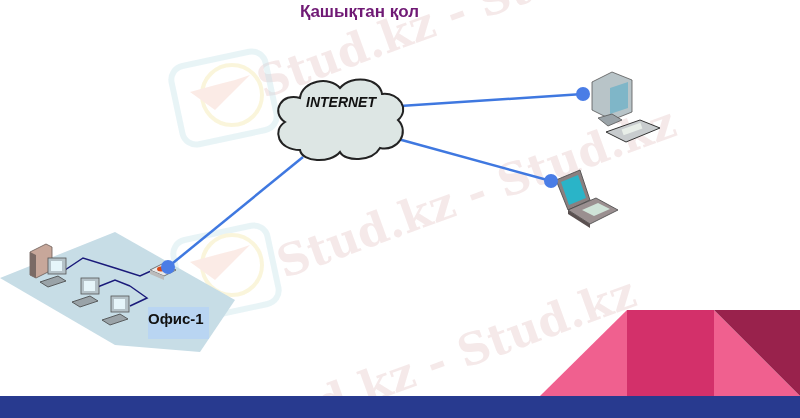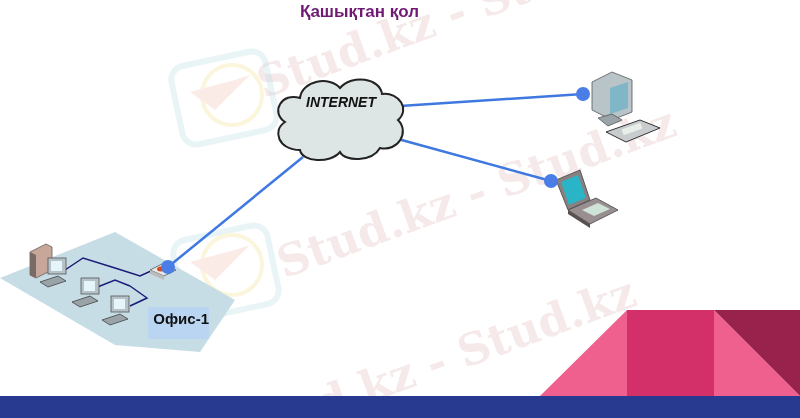--- a/index.html
+++ b/index.html
@@ -1,20 +1,20 @@
 <!DOCTYPE html>
 <html><head>
 <meta charset="utf-8">
 <style>
   html, body { margin:0; padding:0; }
   body { width:800px; height:418px; position:relative; overflow:hidden; background:#ffffff; font-family:"Liberation Sans", sans-serif; }
   .title { position:absolute; left:300px; top:2px; color:#701a75; font-weight:bold; font-size:17px; line-height:20px; }
   .title div { white-space:nowrap; }
   svg.diagram { position:absolute; left:0; top:0; }
-  .office-label { position:absolute; left:148px; top:307px; width:61px; height:32px; background:#b9d5f2; color:#111; font-weight:bold; font-size:15px; line-height:23px; text-align:right; }
+  .office-label { position:absolute; left:148px; top:307px; width:61px; height:32px; background:#b9d5f2; color:#111; font-weight:bold; font-size:15px; line-height:23px; text-align:left; }
   .cloud-label { position:absolute; left:296px; top:94px; width:90px; text-align:center; font-style:italic; font-weight:bold; font-size:14px; color:#111; }
   .bottom-band { position:absolute; left:0; top:396px; width:800px; height:22px; background:#283a8f; }
   .watermark { position:absolute; font-family:"DejaVu Serif", serif; font-weight:bold; font-size:44px; color:rgba(190,120,120,0.16); white-space:nowrap; transform:rotate(-20deg); transform-origin:left top; pointer-events:none; }
 </style>
 </head>
 <body>
 
 <div class="watermark" style="left:250px; top:60px;">Stud.kz - Stud.kz</div>
 <div class="watermark" style="left:270px; top:240px;">Stud.kz - Stud.kz</div>
 <div class="watermark" style="left:230px; top:410px;">Stud.kz - Stud.kz</div>

